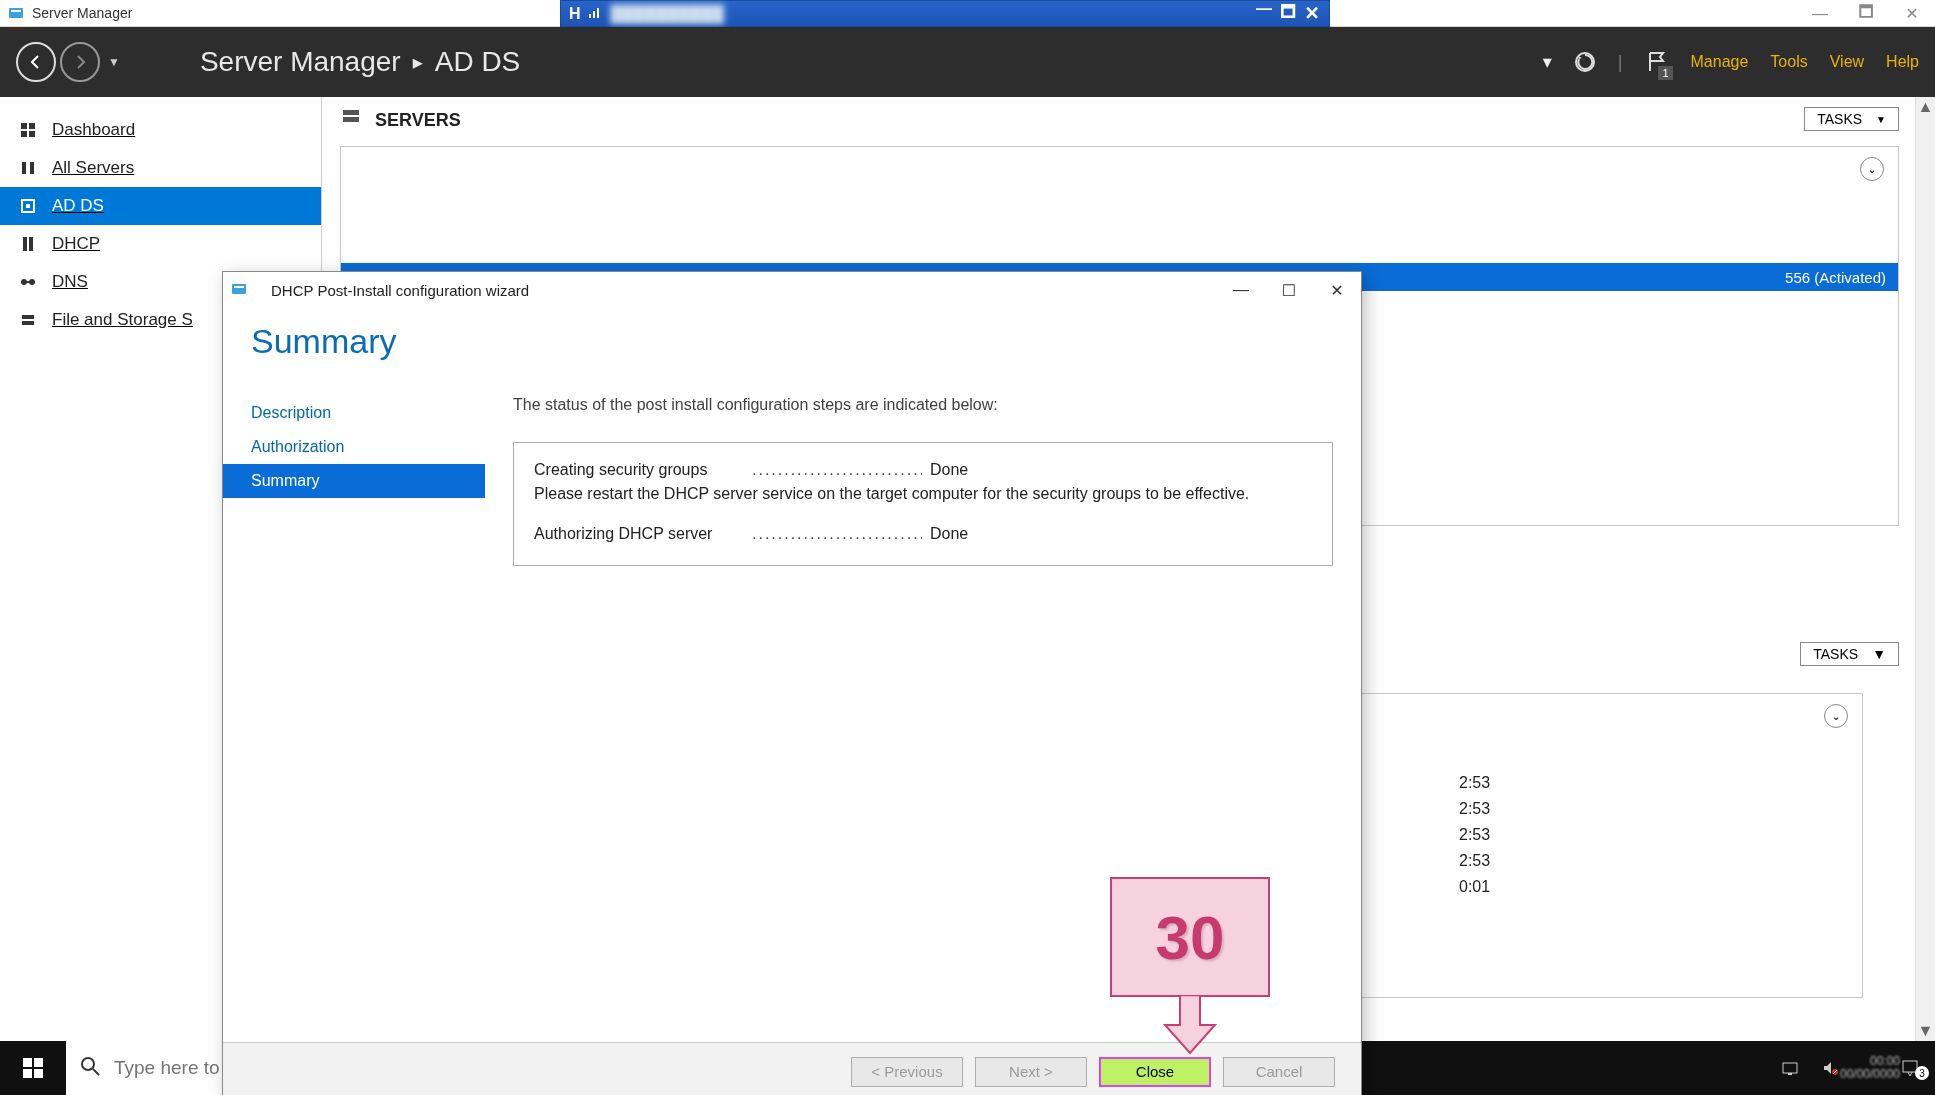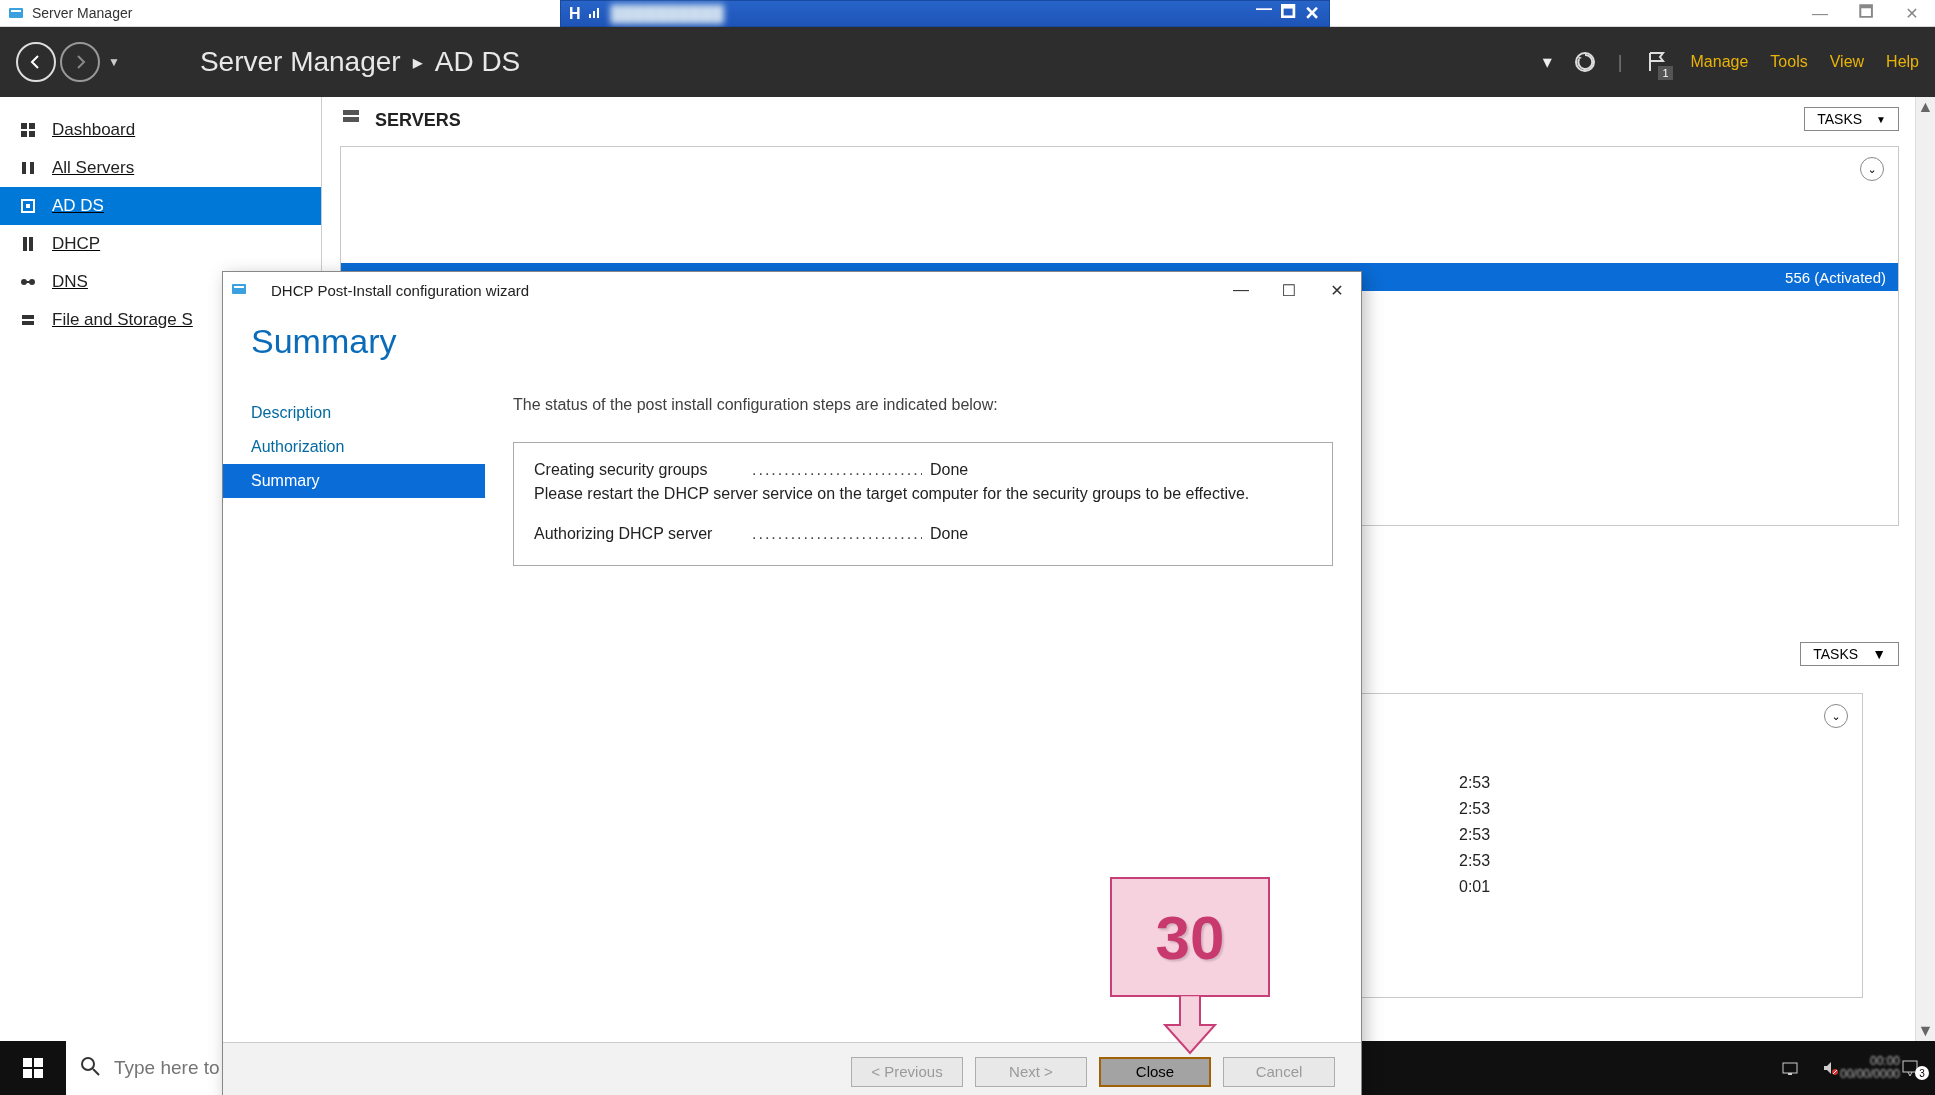--- a/index.html
+++ b/index.html
@@ -195,21 +195,21 @@
 .resultnote { margin: 6px 0 22px 0; }
 .dialog .footer {
   height:58px; border-top:1px solid #ccc; background:#f2f2f2;
   display:flex; align-items:center; justify-content:flex-end; gap:12px;
   padding:0 26px;
 }
 .dialog .footer button {
   min-width:112px; height:30px; background:#e8e8e8; border:1px solid #adadad;
   font-size:15px; cursor:pointer;
 }
-.dialog .footer button.primary { border:2px solid #a16207; background:#a3a3a3; }
+.dialog .footer button.primary { border:2px solid #d946ef; background:#bef264; }
 .dialog .footer button:disabled { color:#9a9a9a; }
 
 
 .callout {
   position:absolute; z-index:60;
   left: 1076px; top: 780px;
   width: 160px; height: 180px;
   pointer-events:none;
   margin-left:34px;
 }

